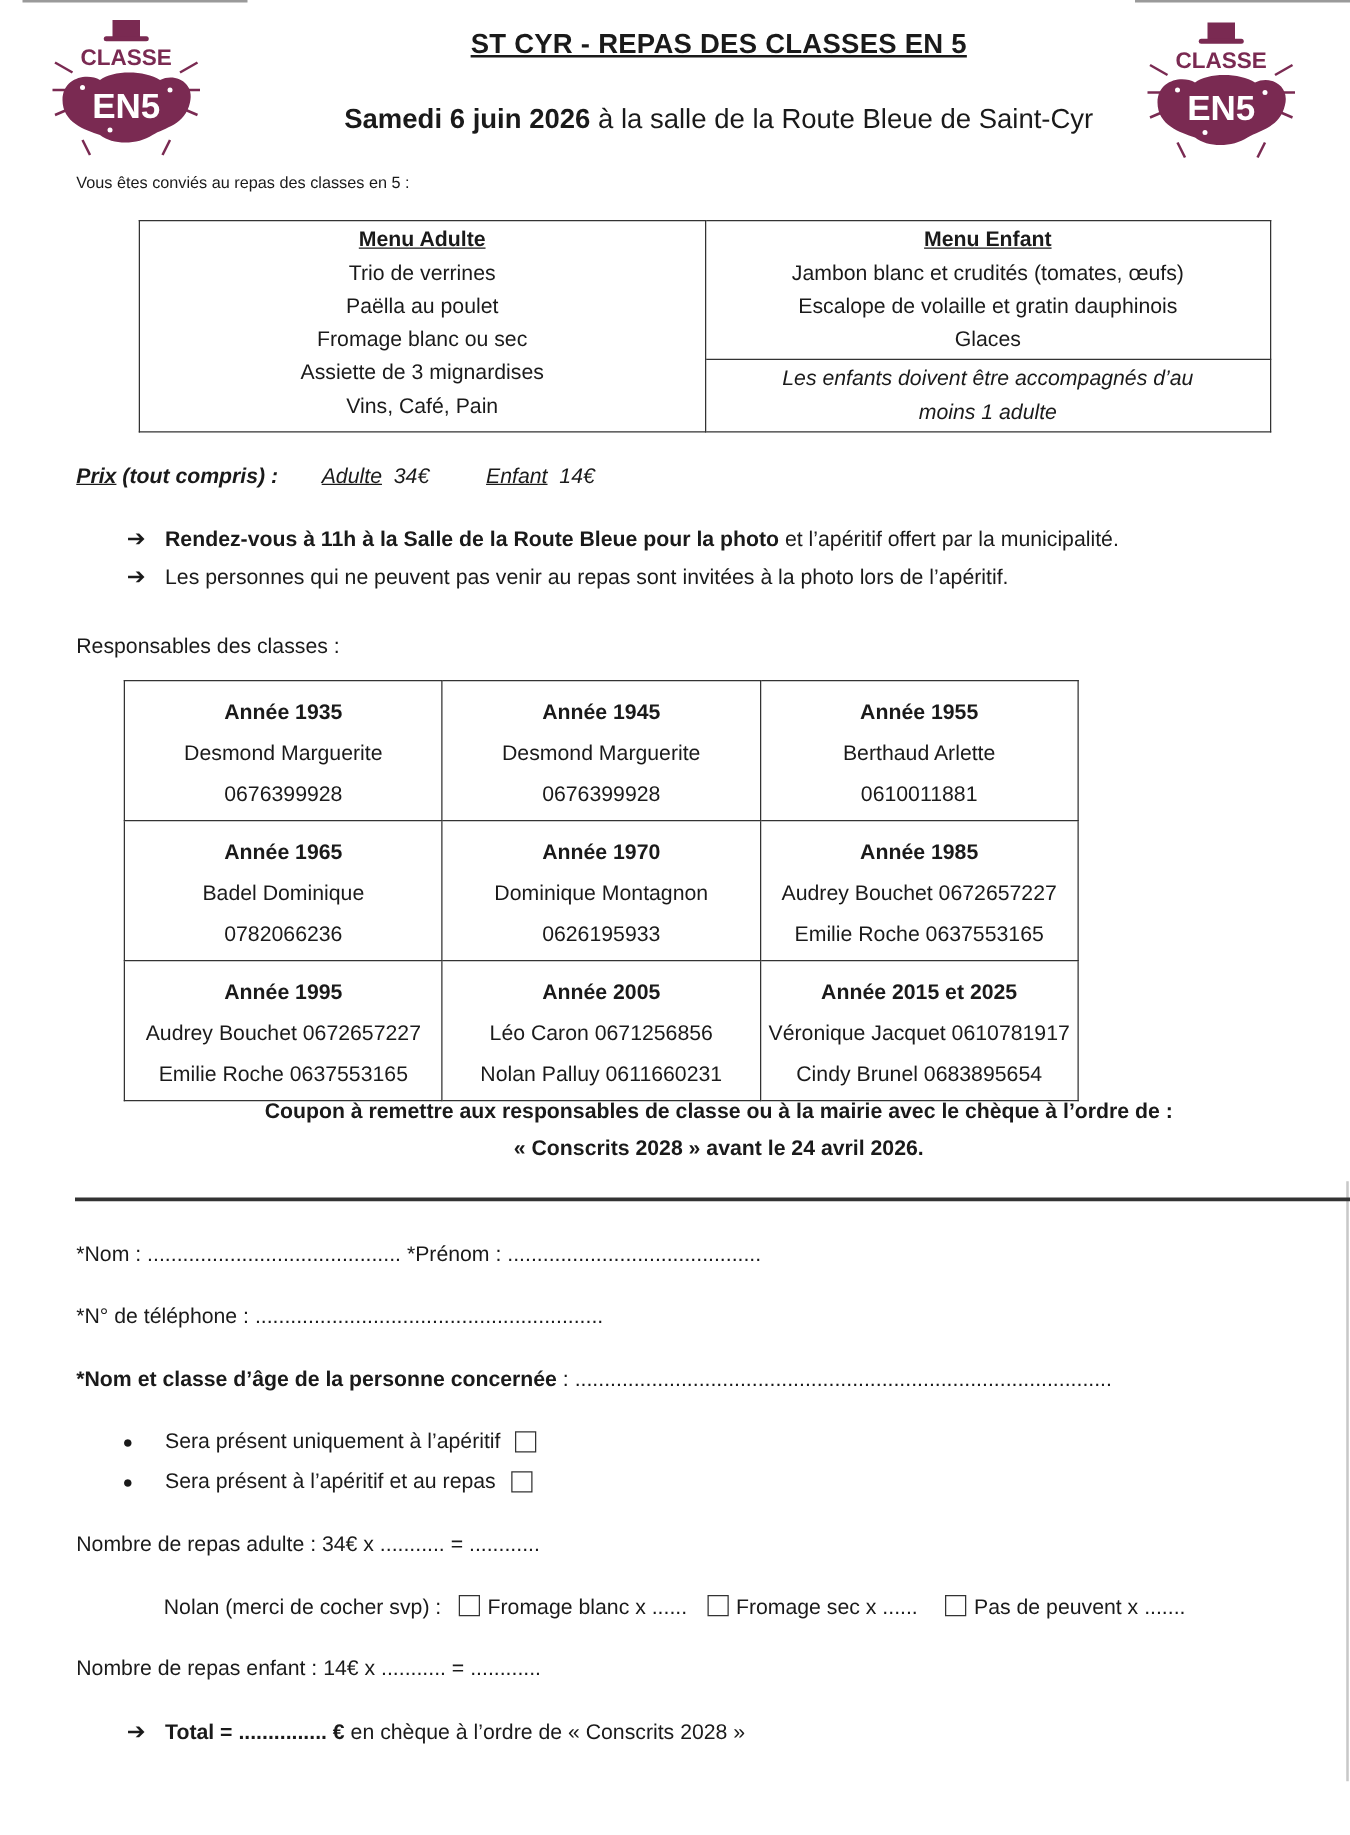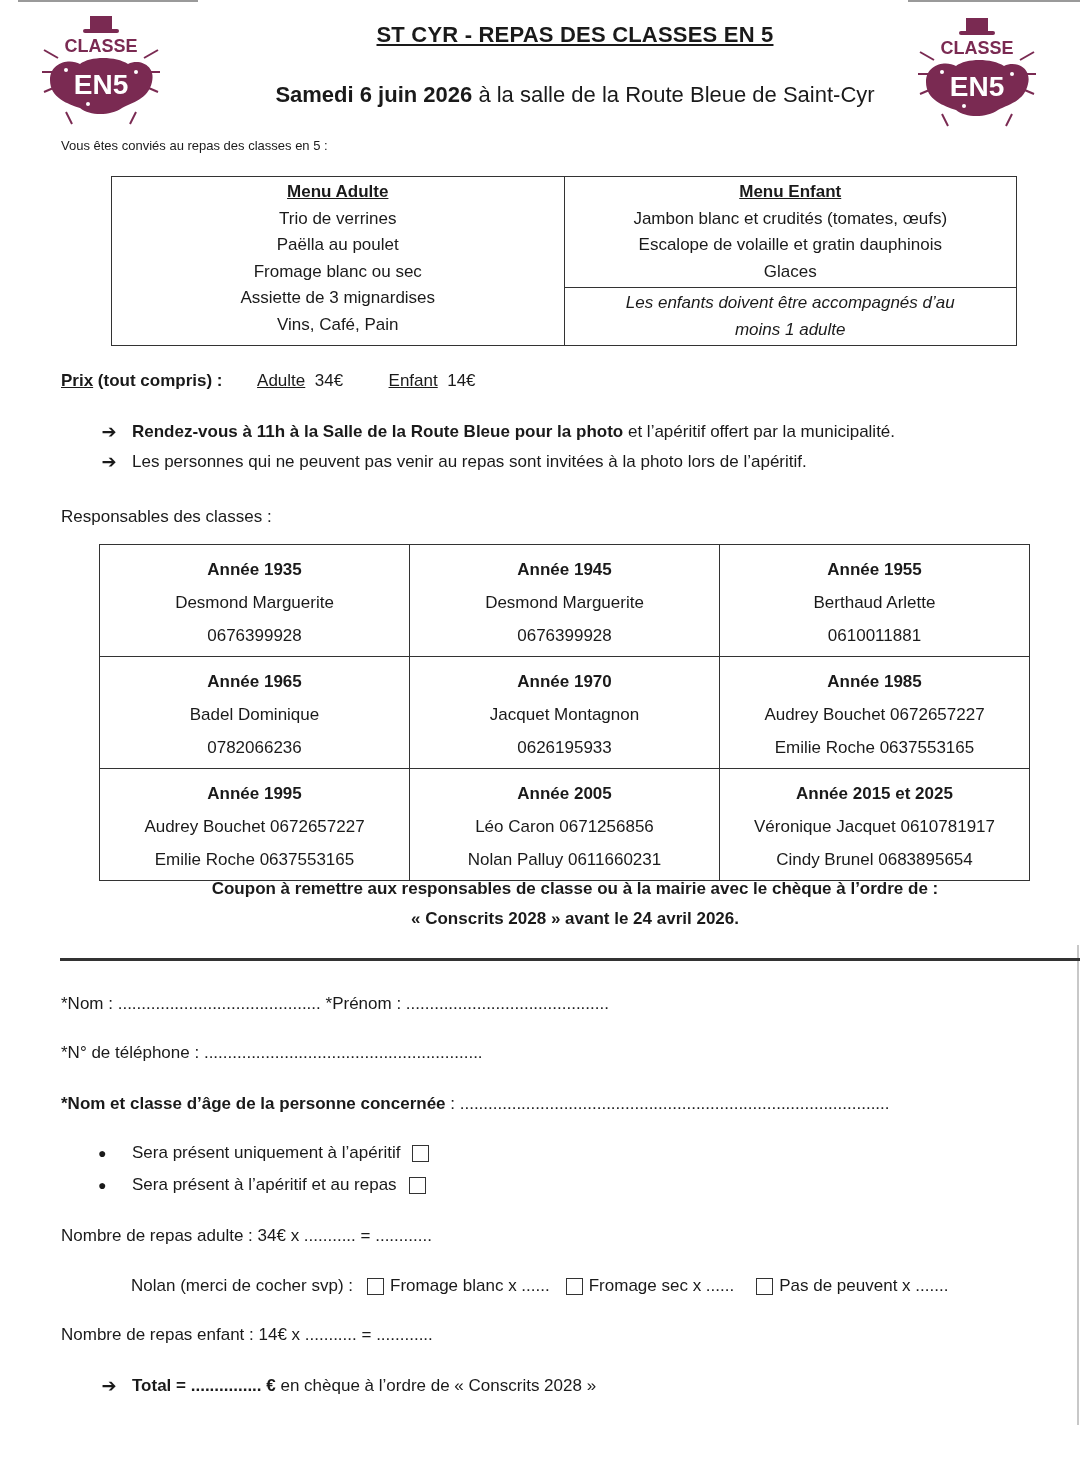--- a/index.html
+++ b/index.html
@@ -18,47 +18,47 @@
   .subtitle b { font-weight:bold; }
 
   .text { font-size:13px; }
   .intro { left:61px; top:138px; }
 
   table.menu { position:absolute; left:111px; top:176px; width:906px; border-collapse:collapse; font-size:17px; }
   table.menu td { border:1.5px solid #333; text-align:center; vertical-align:top; padding:2px 6px; line-height:26.5px; width:50%; }
   .menu-head { font-weight:bold; text-decoration:underline; }
   .italic { font-style:italic; }
 
-  .prix { left:61px; top:371px; font-size:17px; }
+  .prix { left:61px; top:371px; font-size:17px;font-style:italic; }
   .prix .u { text-decoration:underline; }
   .prix b { font-weight:bold; }
 
   .arrow-line { left:100px; font-size:17px; display:flex; align-items:center; gap:14px; }
   .arrow { font-size:18px; font-weight:bold; width:18px; text-align:center; }
 
   .resp-label { left:61px; top:507px; font-size:17px; }
 
-  table.resp { position:absolute; left:99px; top:544px; width:931px; border-collapse:collapse; font-size:17px; }
+  table.resp { position:absolute; left:99px; top:544px; width:764px; border-collapse:collapse; font-size:17px; }
   table.resp td { border:1.5px solid #333; text-align:center; vertical-align:top; padding:8px 4px 4px 4px; width:33.33%; line-height:33px; height:90px; }
   table.resp .yr { font-weight:bold; }
 
   .coupon { left:0; width:1150px; text-align:center; font-weight:bold; font-size:17px; }
 
   .cut-line { left:60px; top:958px; width:1020px; height:3px; background:#333; }
 
   .field { font-size:17px; left:61px; }
   .dots { letter-spacing:0px; }
   .bold { font-weight:bold; }
 
   .bullet-line { left:98px; font-size:17px; display:flex; align-items:center; }
   .bullet { width:34px; font-size:14px; }
   .cb { display:inline-block; width:17px; height:17px; border:1.6px solid #333; vertical-align:middle; box-sizing:border-box; background:#fff; }
 
   .dont-line { left:131px; top:1276px; font-size:17px; display:flex; align-items:center; }
-  .dont-line .opt { display:flex; align-items:center; gap:6px; margin-left:14px; }
+  .dont-line .opt { display:flex; gap:6px; margin-left:14px; }
 </style>
 </head>
 <body>
 
 <div class="abs frame-top-left"></div>
 <div class="abs frame-top-right"></div>
 <div class="abs frame-right"></div>
 
 <div class="abs logo" style="left:36px; top:12px;">
   <svg viewBox="0 0 130 120">
@@ -178,21 +178,21 @@
         </td>
   </tr>
   <tr>
     <td>
           <div class="yr">Année 1965</div>
           <div>Badel Dominique</div>
           <div>0782066236</div>
         </td>
     <td>
           <div class="yr">Année 1970</div>
-          <div>Jacquet Montagnon</div>
+          <div>Dominique Montagnon</div>
           <div>0626195933</div>
         </td>
     <td>
           <div class="yr">Année 1985</div>
           <div>Audrey Bouchet 0672657227</div>
           <div>Emilie Roche 0637553165</div>
         </td>
   </tr>
   <tr>
     <td>

